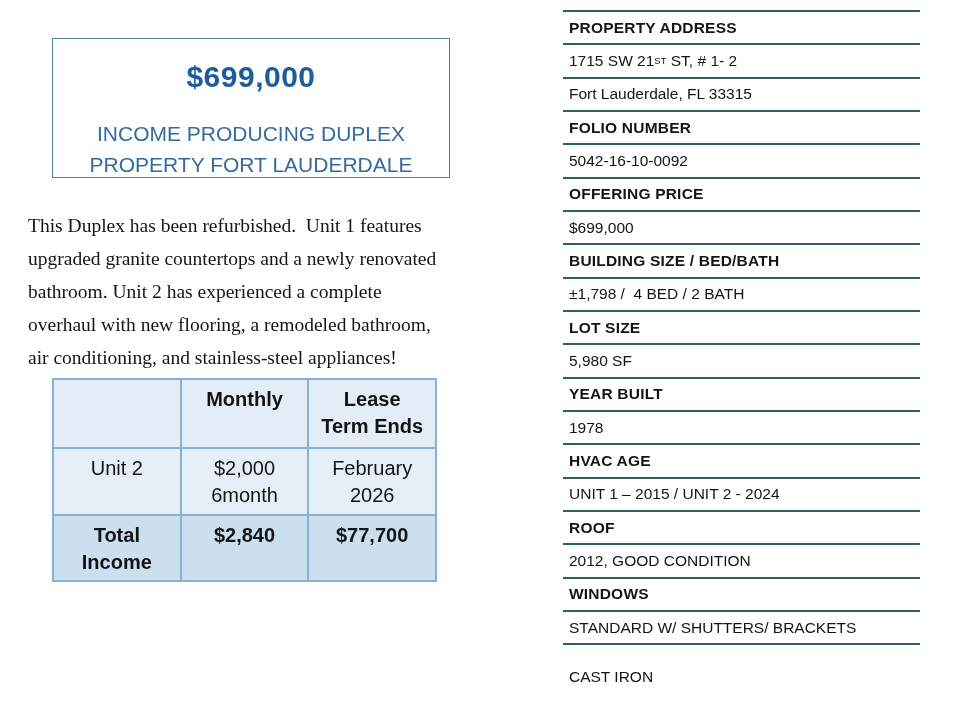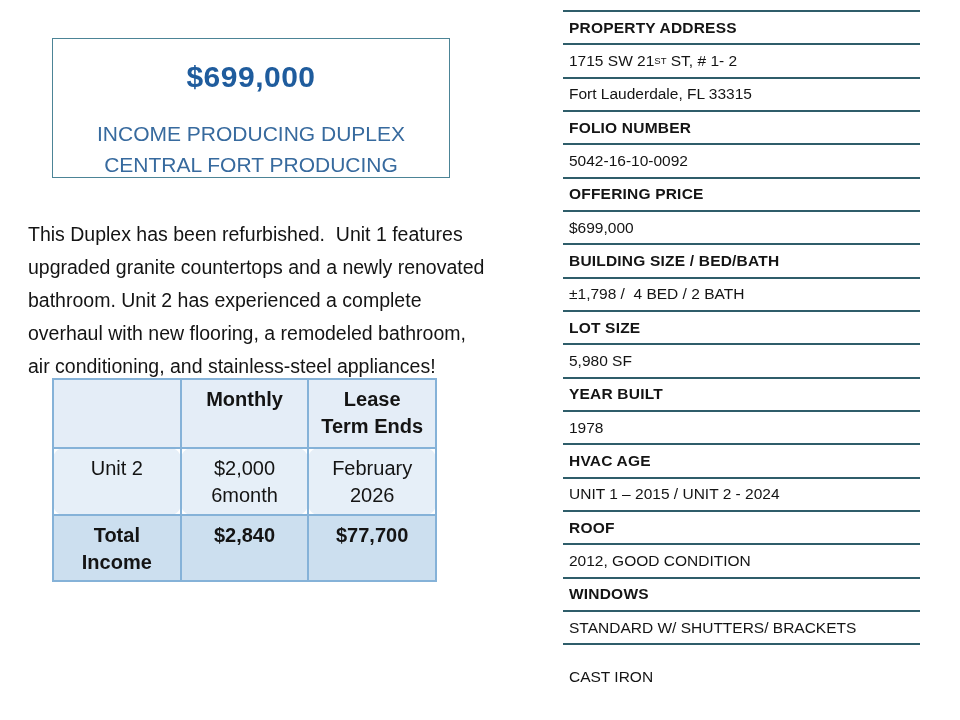--- a/index.html
+++ b/index.html
@@ -28,38 +28,39 @@
   .price-box .price{
     margin-top:21px;text-align:center;font-size:30px;font-weight:bold;
     color:var(--price-text);line-height:34px;letter-spacing:0.5px;
   }
   .price-box .headline{
     text-align:center;font-size:21px;color:var(--headline-text);line-height:31px;
   }
   .price-box .headline.first{margin-top:24px;}
   
   .description{
-    position:absolute;left:28px;top:218px;width:520px;
+    position:absolute;left:28px;top:209px;width:520px;
     font-size:19.5px;line-height:33px;white-space:pre-wrap;margin:0;
     color:var(--text);
+    font-family:Liberation Serif, serif;
   }
   
   .income-table{
     position:absolute;left:52px;top:378px;width:385px;
     border-collapse:collapse;table-layout:fixed;
   }
   .income-table td,.income-table th{
     border:2px solid var(--table-border);
     text-align:center;vertical-align:top;
     padding:6px 4px 0 4px;font-size:20px;line-height:27px;
     white-space:pre-line;font-weight:normal;color:var(--text);
   }
   .income-table tr.hrow td,.income-table tr.hrow th{height:61px;background:var(--table-header-fill);font-weight:bold;}
   .income-table tr.r1 td{height:50px;background:var(--table-row1-fill);}
-  .income-table tr.r2 td{height:59px;background:var(--table-row2-fill);border-radius:11px;}
+  .income-table tr.r2 td{height:59px;background:var(--table-row2-fill);}
   .income-table tr.r3 td{height:58px;background:var(--table-total-fill);font-weight:bold;}
   
   .details{
     position:absolute;left:563px;top:10px;width:357px;
     border-top:2px solid var(--divider);
   }
   .drow{
     height:33.34px;box-sizing:border-box;
     border-bottom:2px solid var(--divider);
     display:flex;align-items:center;
@@ -68,21 +69,21 @@
   .drow.b{font-weight:bold;letter-spacing:0.2px;}
   .drow.last{border-bottom:none;margin-top:15px;}
   .drow sup{font-size:9.5px;vertical-align:super;line-height:0;}
 </style>
 </head>
 <body>
 
 <div class="price-box">
   <div class="price">$699,000</div>
   <div class="headline first">INCOME PRODUCING DUPLEX</div>
-  <div class="headline">CENTRAL FORT PRODUCING</div>
+  <div class="headline">PROPERTY FORT LAUDERDALE</div>
 </div>
 
 <p class="description">This Duplex has been refurbished.  Unit 1 features
 upgraded granite countertops and a newly renovated
 bathroom. Unit 2 has experienced a complete
 overhaul with new flooring, a remodeled bathroom,
 air conditioning, and stainless-steel appliances!</p>
 
 <table class="income-table">
   <tbody>

